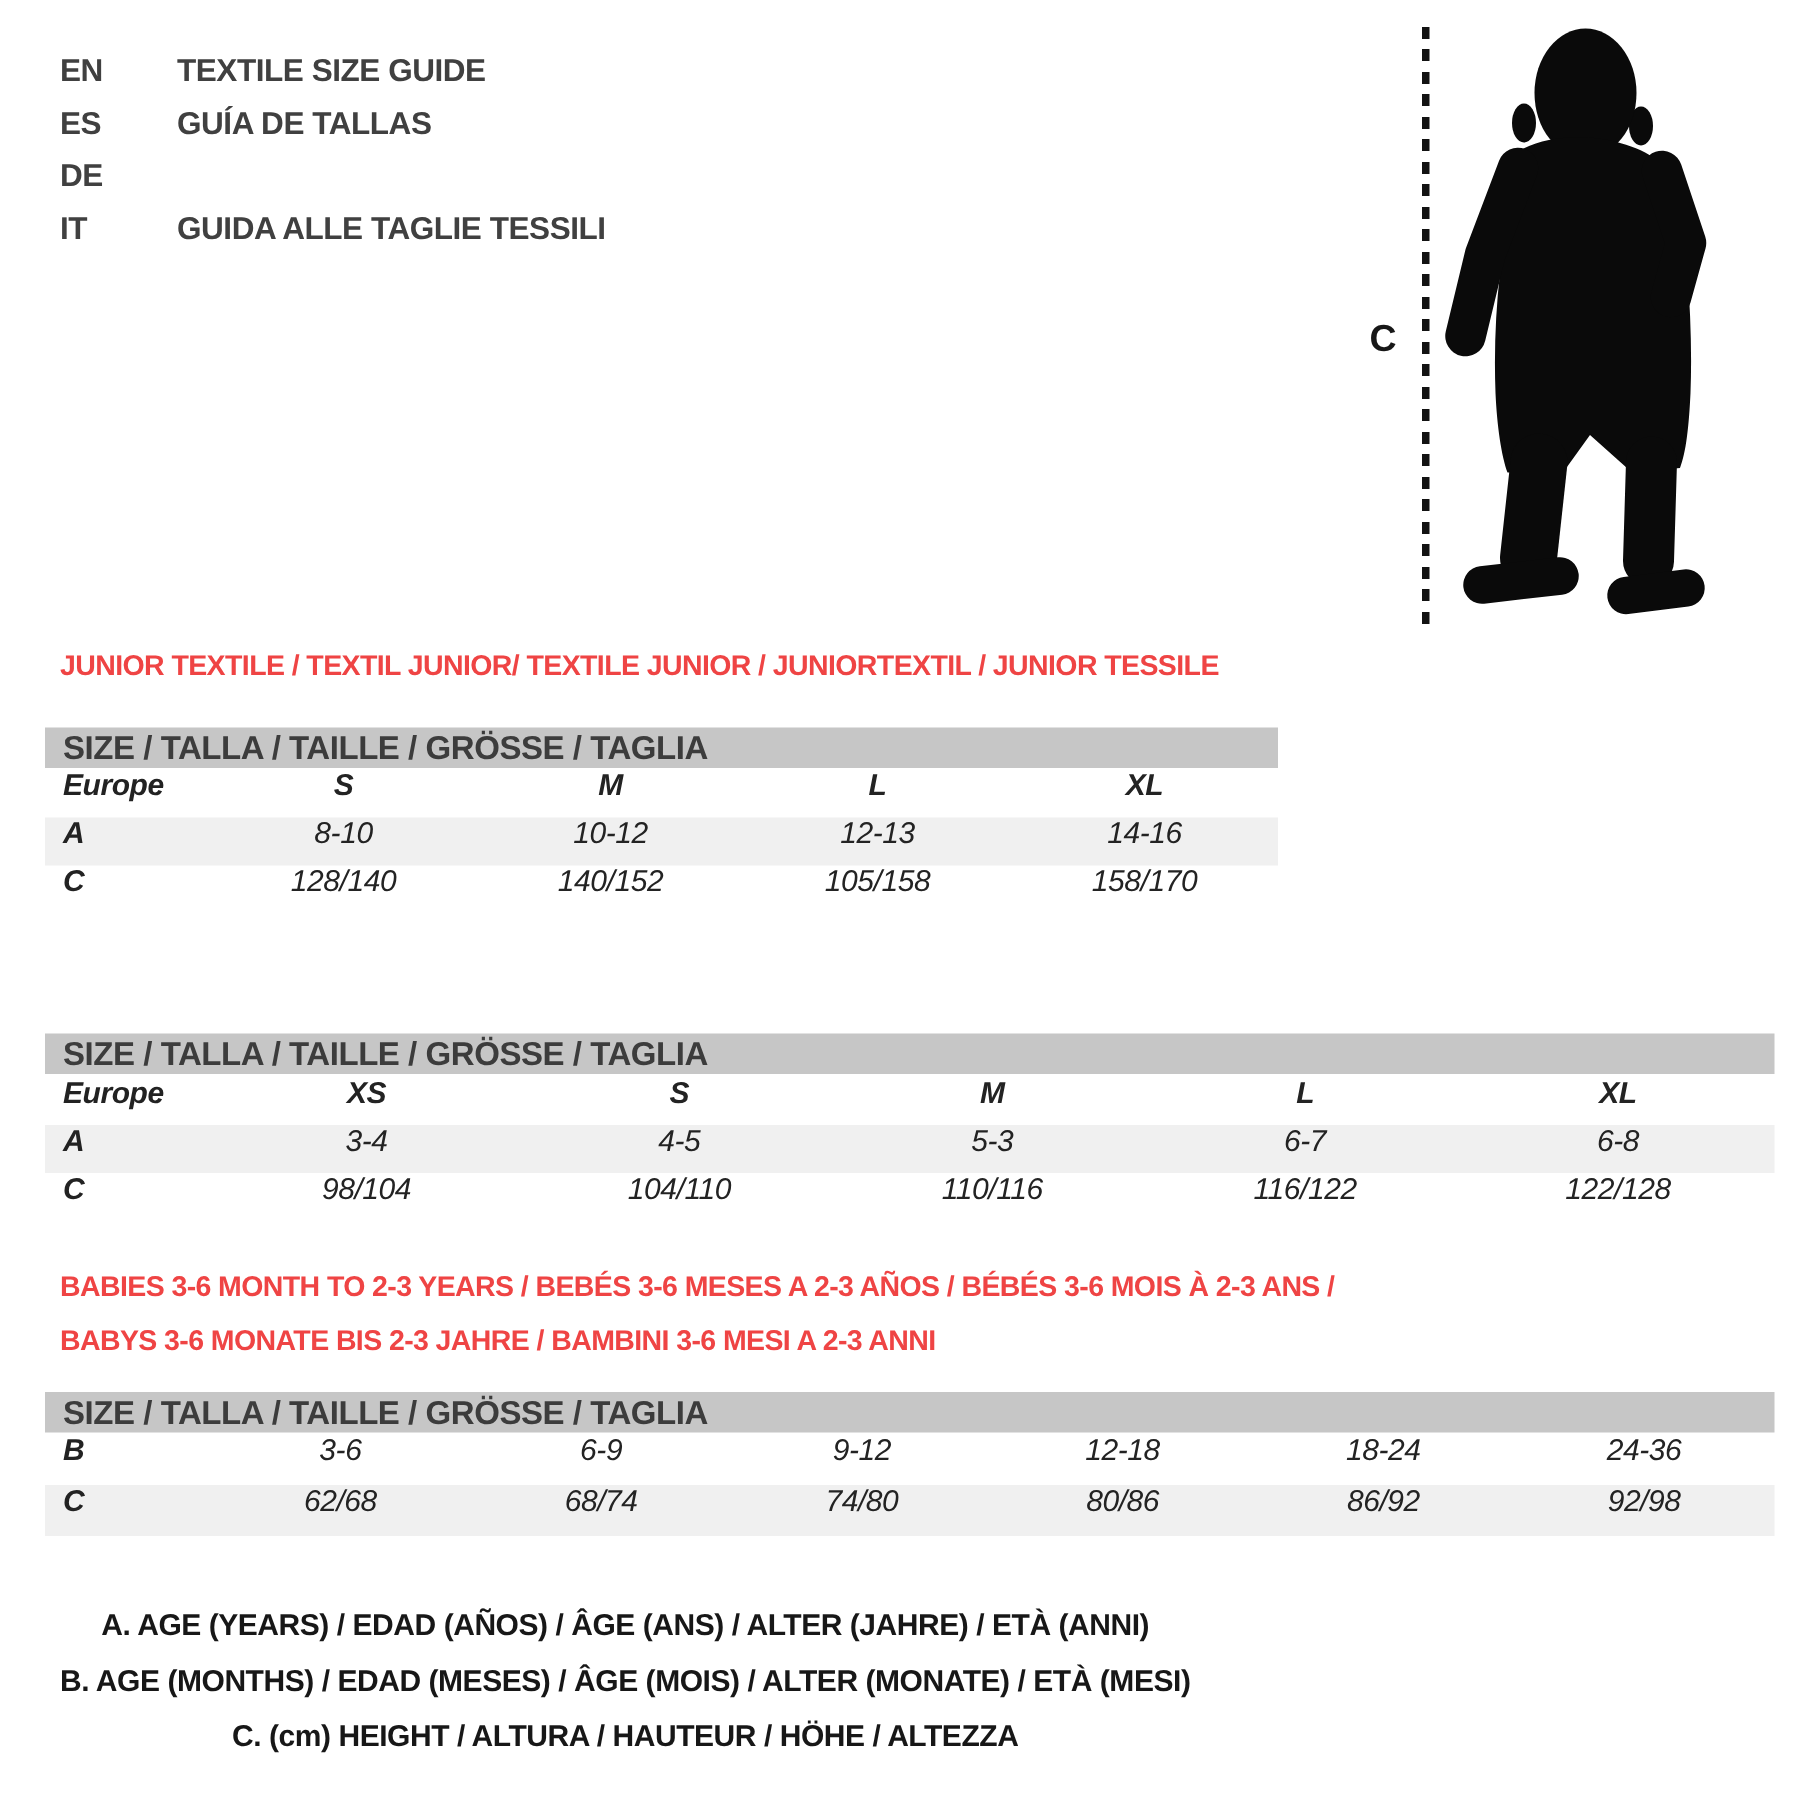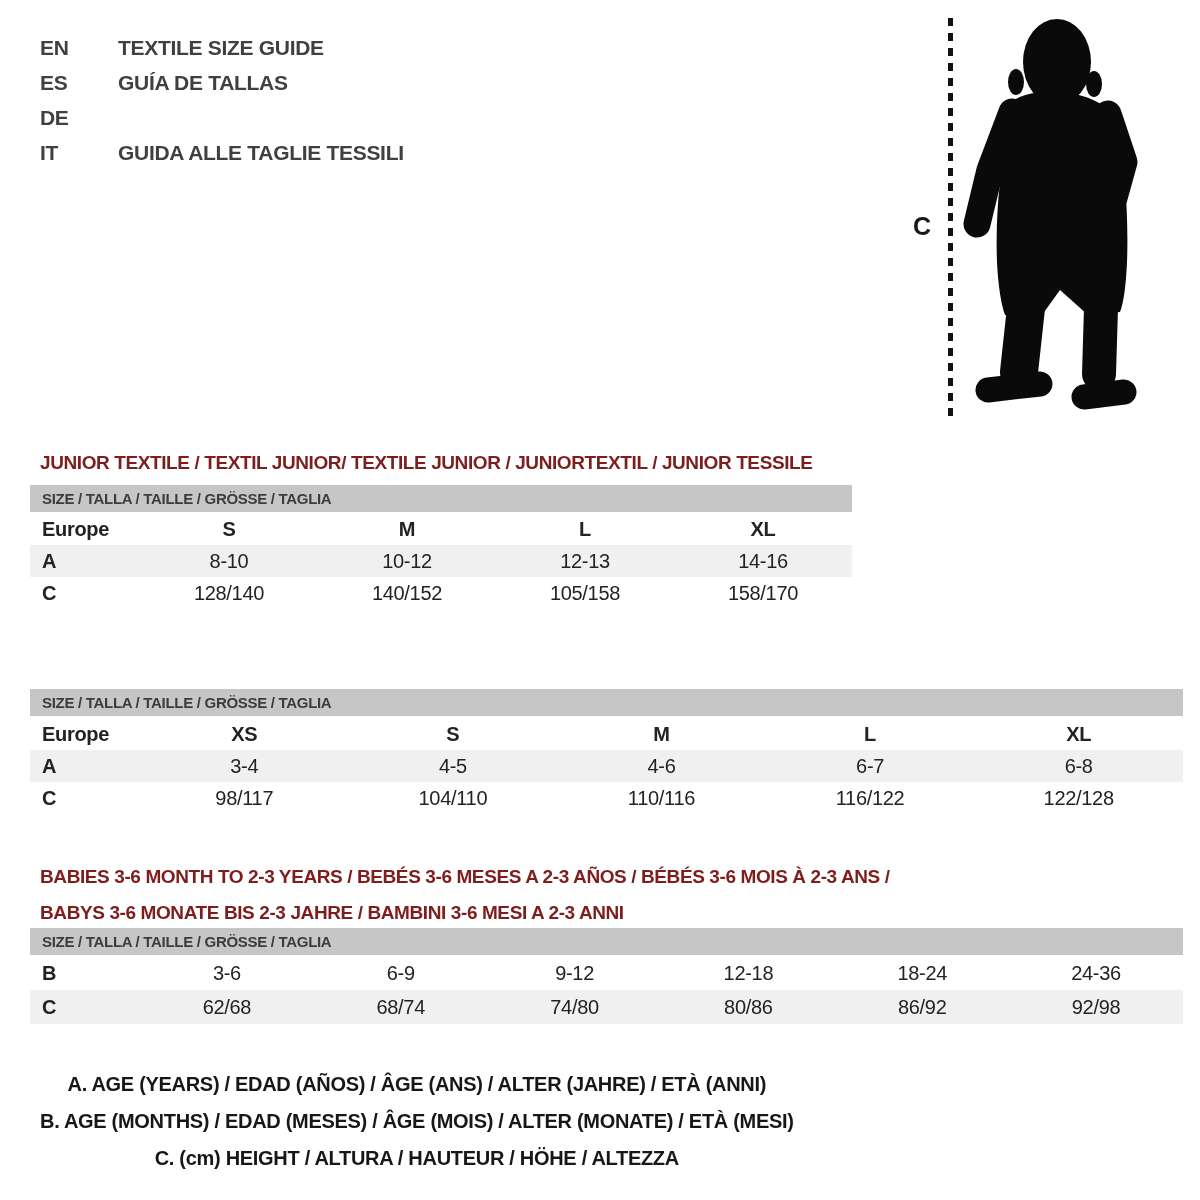--- a/index.html
+++ b/index.html
@@ -27,33 +27,33 @@
   }
   .figure-c {
     position: absolute; left: 913px; top: 212px;
     font-weight: 700; font-size: 25px; color: #171717;
   }
   .silhouette { position: absolute; left: 960px; top: 12px; }
   
   .section-title {
     position: absolute; left: 40px;
     font-weight: 700; font-size: 19px; letter-spacing: -0.4px;
-    white-space: nowrap; color: #7f1d1d; margin-top: 18px;
+    white-space: nowrap; color: #ef4444;
   }
   
   .size-bar {
     position: absolute; left: 30px; height: 27px;
     background: #c6c6c6; color: #3c3c3c;
-    font-weight: 700; font-size: 15px; line-height: 27px;
+    font-weight: 700; font-size: 22px; line-height: 27px;
     padding-left: 12px; letter-spacing: -0.3px; box-sizing: border-box;
     white-space: nowrap;
   }
   
   .tbl { position: absolute; left: 30px; }
-  .tr { display: flex; align-items: center; height: 32px; }
+  .tr { display: flex; height: 32px; font-style: italic; }
   .tbl-babies .tr { height: 34px; }
   .tr.shaded { background: #f0f0f0; }
   .th-label {
     width: 110px; padding-left: 12px; box-sizing: border-box;
     font-weight: 700; font-size: 20px; letter-spacing: -0.3px; color: #222222;
   }
   .td {
     flex: 1; text-align: center;
     font-weight: 500; font-size: 20px; letter-spacing: -0.3px; color: #232323;
     white-space: nowrap;
@@ -155,27 +155,27 @@
       <span class="td">XS</span>
       <span class="td">S</span>
       <span class="td">M</span>
       <span class="td">L</span>
       <span class="td">XL</span>
     </div>
     <div class="tr shaded">
       <span class="th-label">A</span>
       <span class="td">3-4</span>
       <span class="td">4-5</span>
-      <span class="td">4-6</span>
+      <span class="td">5-3</span>
       <span class="td">6-7</span>
       <span class="td">6-8</span>
     </div>
     <div class="tr">
       <span class="th-label">C</span>
-      <span class="td">98/117</span>
+      <span class="td">98/104</span>
       <span class="td">104/110</span>
       <span class="td">110/116</span>
       <span class="td">116/122</span>
       <span class="td">122/128</span>
     </div>
   </div>
 
   <div class="section-title" style="top:848px">BABIES 3-6 MONTH TO 2-3 YEARS / BEBÉS 3-6 MESES A 2-3 AÑOS / BÉBÉS 3-6 MOIS À 2-3 ANS /</div>
   <div class="section-title" style="top:884px">BABYS 3-6 MONATE BIS 2-3 JAHRE / BAMBINI 3-6 MESI A 2-3 ANNI</div>
   <div class="size-bar" style="top:928px; width:1153px">SIZE / TALLA / TAILLE / GRÖSSE / TAGLIA</div>

